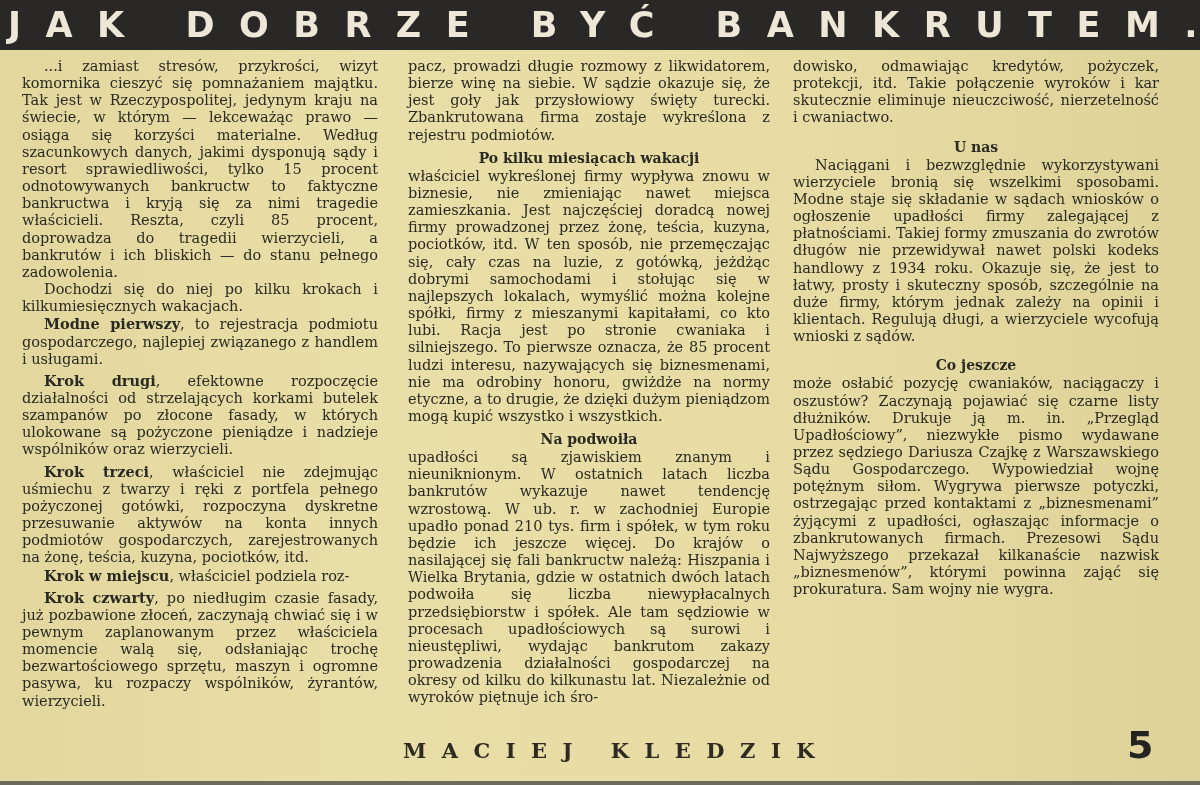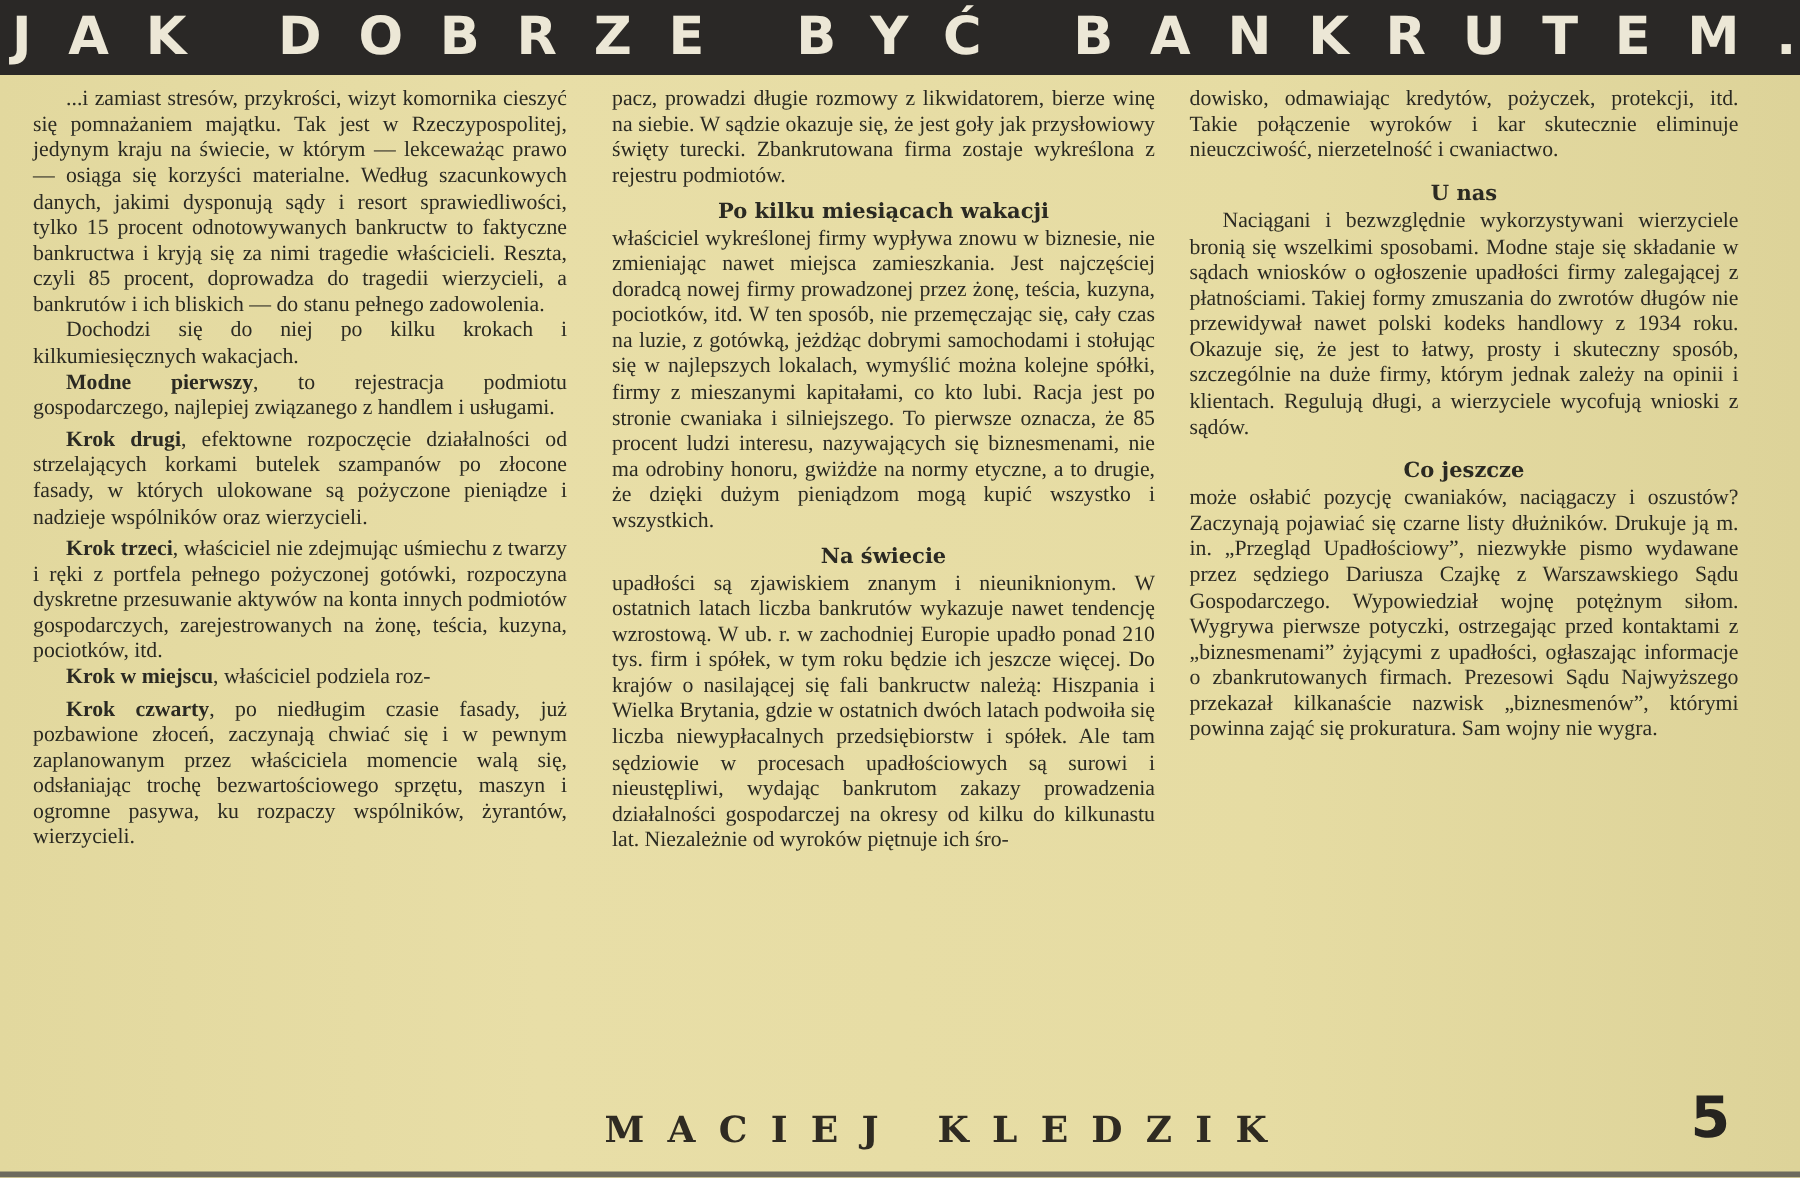--- a/index.html
+++ b/index.html
@@ -30,37 +30,37 @@
   }
   .col {
     position: absolute; top: 58px;
     font-size: 14.5px;
     line-height: 17.15px;
     text-align: justify;
   }
   .col1 { left: 22px; width: 356px; }
   .col2 { left: 408px; width: 362px; }
   .col3 { left: 793px; width: 366px; }
-  .col p { margin: 0; font-family: Liberation Serif, serif; }
+  .col p { margin: 0; }
   .col p.indent { text-indent: 22px; }
   .col p.gap { margin-top: 4px; }
   .col h3 {
     margin: 6px 0 1px 0;
     font-size: 14px;
     font-weight: bold;
     text-align: center;
     line-height: 17px;
   }
   .col1 h3 { margin-top: 14px; }
   .col3 h3 { margin-top: 12px; text-align: center; }
   .lead { font-weight: bold; }
   .byline {
     position: absolute; left: 403px; top: 738px;
     font-family: "DejaVu Serif", serif;
-    font-weight: bold; font-size: 24px;
+    font-weight: bold; font-size: 21px;
     letter-spacing: 15.5px;
     color: #2f2b22;
     white-space: nowrap;
   }
   .page-number {
     position: absolute; left: 1127px; top: 723px;
     font-family: "DejaVu Sans", sans-serif;
     font-weight: bold; font-size: 38px;
     color: #262420;
   }
@@ -83,21 +83,21 @@
       <p class="indent"><span class="lead">Modne pierwszy</span><span>, to rejestracja podmiotu gospodarczego, najlepiej związanego z handlem i usługami.</span></p>
       <p class="indent gap"><span class="lead">Krok drugi</span><span>, efektowne rozpoczęcie działalności od strzelających korkami butelek szampanów po złocone fasady, w których ulokowane są pożyczone pieniądze i nadzieje wspólników oraz wierzycieli.</span></p>
       <p class="indent gap"><span class="lead">Krok trzeci</span><span>, właściciel nie zdejmując uśmiechu z twarzy i ręki z portfela pełnego pożyczonej gotówki, rozpoczyna dyskretne przesuwanie aktywów na konta innych podmiotów gospodarczych, zarejestrowanych na żonę, teścia, kuzyna, pociotków, itd.</span></p>
       <p class="indent"><span class="lead">Krok w miejscu</span><span>, właściciel podziela roz-</span></p>
       <p class="indent gap"><span class="lead">Krok czwarty</span><span>, po niedługim czasie fasady, już pozbawione złoceń, zaczynają chwiać się i w pewnym zaplanowanym przez właściciela momencie walą się, odsłaniając trochę bezwartościowego sprzętu, maszyn i ogromne pasywa, ku rozpaczy wspólników, żyrantów, wierzycieli.</span></p>
     </div>
   <div class="col col2">
       <p><span>pacz, prowadzi długie rozmowy z likwidatorem, bierze winę na siebie. W sądzie okazuje się, że jest goły jak przysłowiowy święty turecki. Zbankrutowana firma zostaje wykreślona z rejestru podmiotów.</span></p>
       <h3>Po kilku miesiącach wakacji</h3>
       <p><span>właściciel wykreślonej firmy wypływa znowu w biznesie, nie zmieniając nawet miejsca zamieszkania. Jest najczęściej doradcą nowej firmy prowadzonej przez żonę, teścia, kuzyna, pociotków, itd. W ten sposób, nie przemęczając się, cały czas na luzie, z gotówką, jeżdżąc dobrymi samochodami i stołując się w najlepszych lokalach, wymyślić można kolejne spółki, firmy z mieszanymi kapitałami, co kto lubi. Racja jest po stronie cwaniaka i silniejszego. To pierwsze oznacza, że 85 procent ludzi interesu, nazywających się biznesmenami, nie ma odrobiny honoru, gwiżdże na normy etyczne, a to drugie, że dzięki dużym pieniądzom mogą kupić wszystko i wszystkich.</span></p>
-      <h3>Na świecie</h3>
+      <h3>Na podwoiła</h3>
       <p><span>upadłości są zjawiskiem znanym i nieuniknionym. W ostatnich latach liczba bankrutów wykazuje nawet tendencję wzrostową. W ub. r. w zachodniej Europie upadło ponad 210 tys. firm i spółek, w tym roku będzie ich jeszcze więcej. Do krajów o nasilającej się fali bankructw należą: Hiszpania i Wielka Brytania, gdzie w ostatnich dwóch latach podwoiła się liczba niewypłacalnych przedsiębiorstw i spółek. Ale tam sędziowie w procesach upadłościowych są surowi i nieustępliwi, wydając bankrutom zakazy prowadzenia działalności gospodarczej na okresy od kilku do kilkunastu lat. Niezależnie od wyroków piętnuje ich śro-</span></p>
     </div>
   <div class="col col3">
       <p><span>dowisko, odmawiając kredytów, pożyczek, protekcji, itd. Takie połączenie wyroków i kar skutecznie eliminuje nieuczciwość, nierzetelność i cwaniactwo.</span></p>
       <h3>U nas</h3>
       <p class="indent"><span>Naciągani i bezwzględnie wykorzystywani wierzyciele bronią się wszelkimi sposobami. Modne staje się składanie w sądach wniosków o ogłoszenie upadłości firmy zalegającej z płatnościami. Takiej formy zmuszania do zwrotów długów nie przewidywał nawet polski kodeks handlowy z 1934 roku. Okazuje się, że jest to łatwy, prosty i skuteczny sposób, szczególnie na duże firmy, którym jednak zależy na opinii i klientach. Regulują długi, a wierzyciele wycofują wnioski z sądów.</span></p>
       <h3>Co jeszcze</h3>
       <p><span>może osłabić pozycję cwaniaków, naciągaczy i oszustów? Zaczynają pojawiać się czarne listy dłużników. Drukuje ją m. in. „Przegląd Upadłościowy”, niezwykłe pismo wydawane przez sędziego Dariusza Czajkę z Warszawskiego Sądu Gospodarczego. Wypowiedział wojnę potężnym siłom. Wygrywa pierwsze potyczki, ostrzegając przed kontaktami z „biznesmenami” żyjącymi z upadłości, ogłaszając informacje o zbankrutowanych firmach. Prezesowi Sądu Najwyższego przekazał kilkanaście nazwisk „biznesmenów”, którymi powinna zająć się prokuratura. Sam wojny nie wygra.</span></p>
     </div>
 

